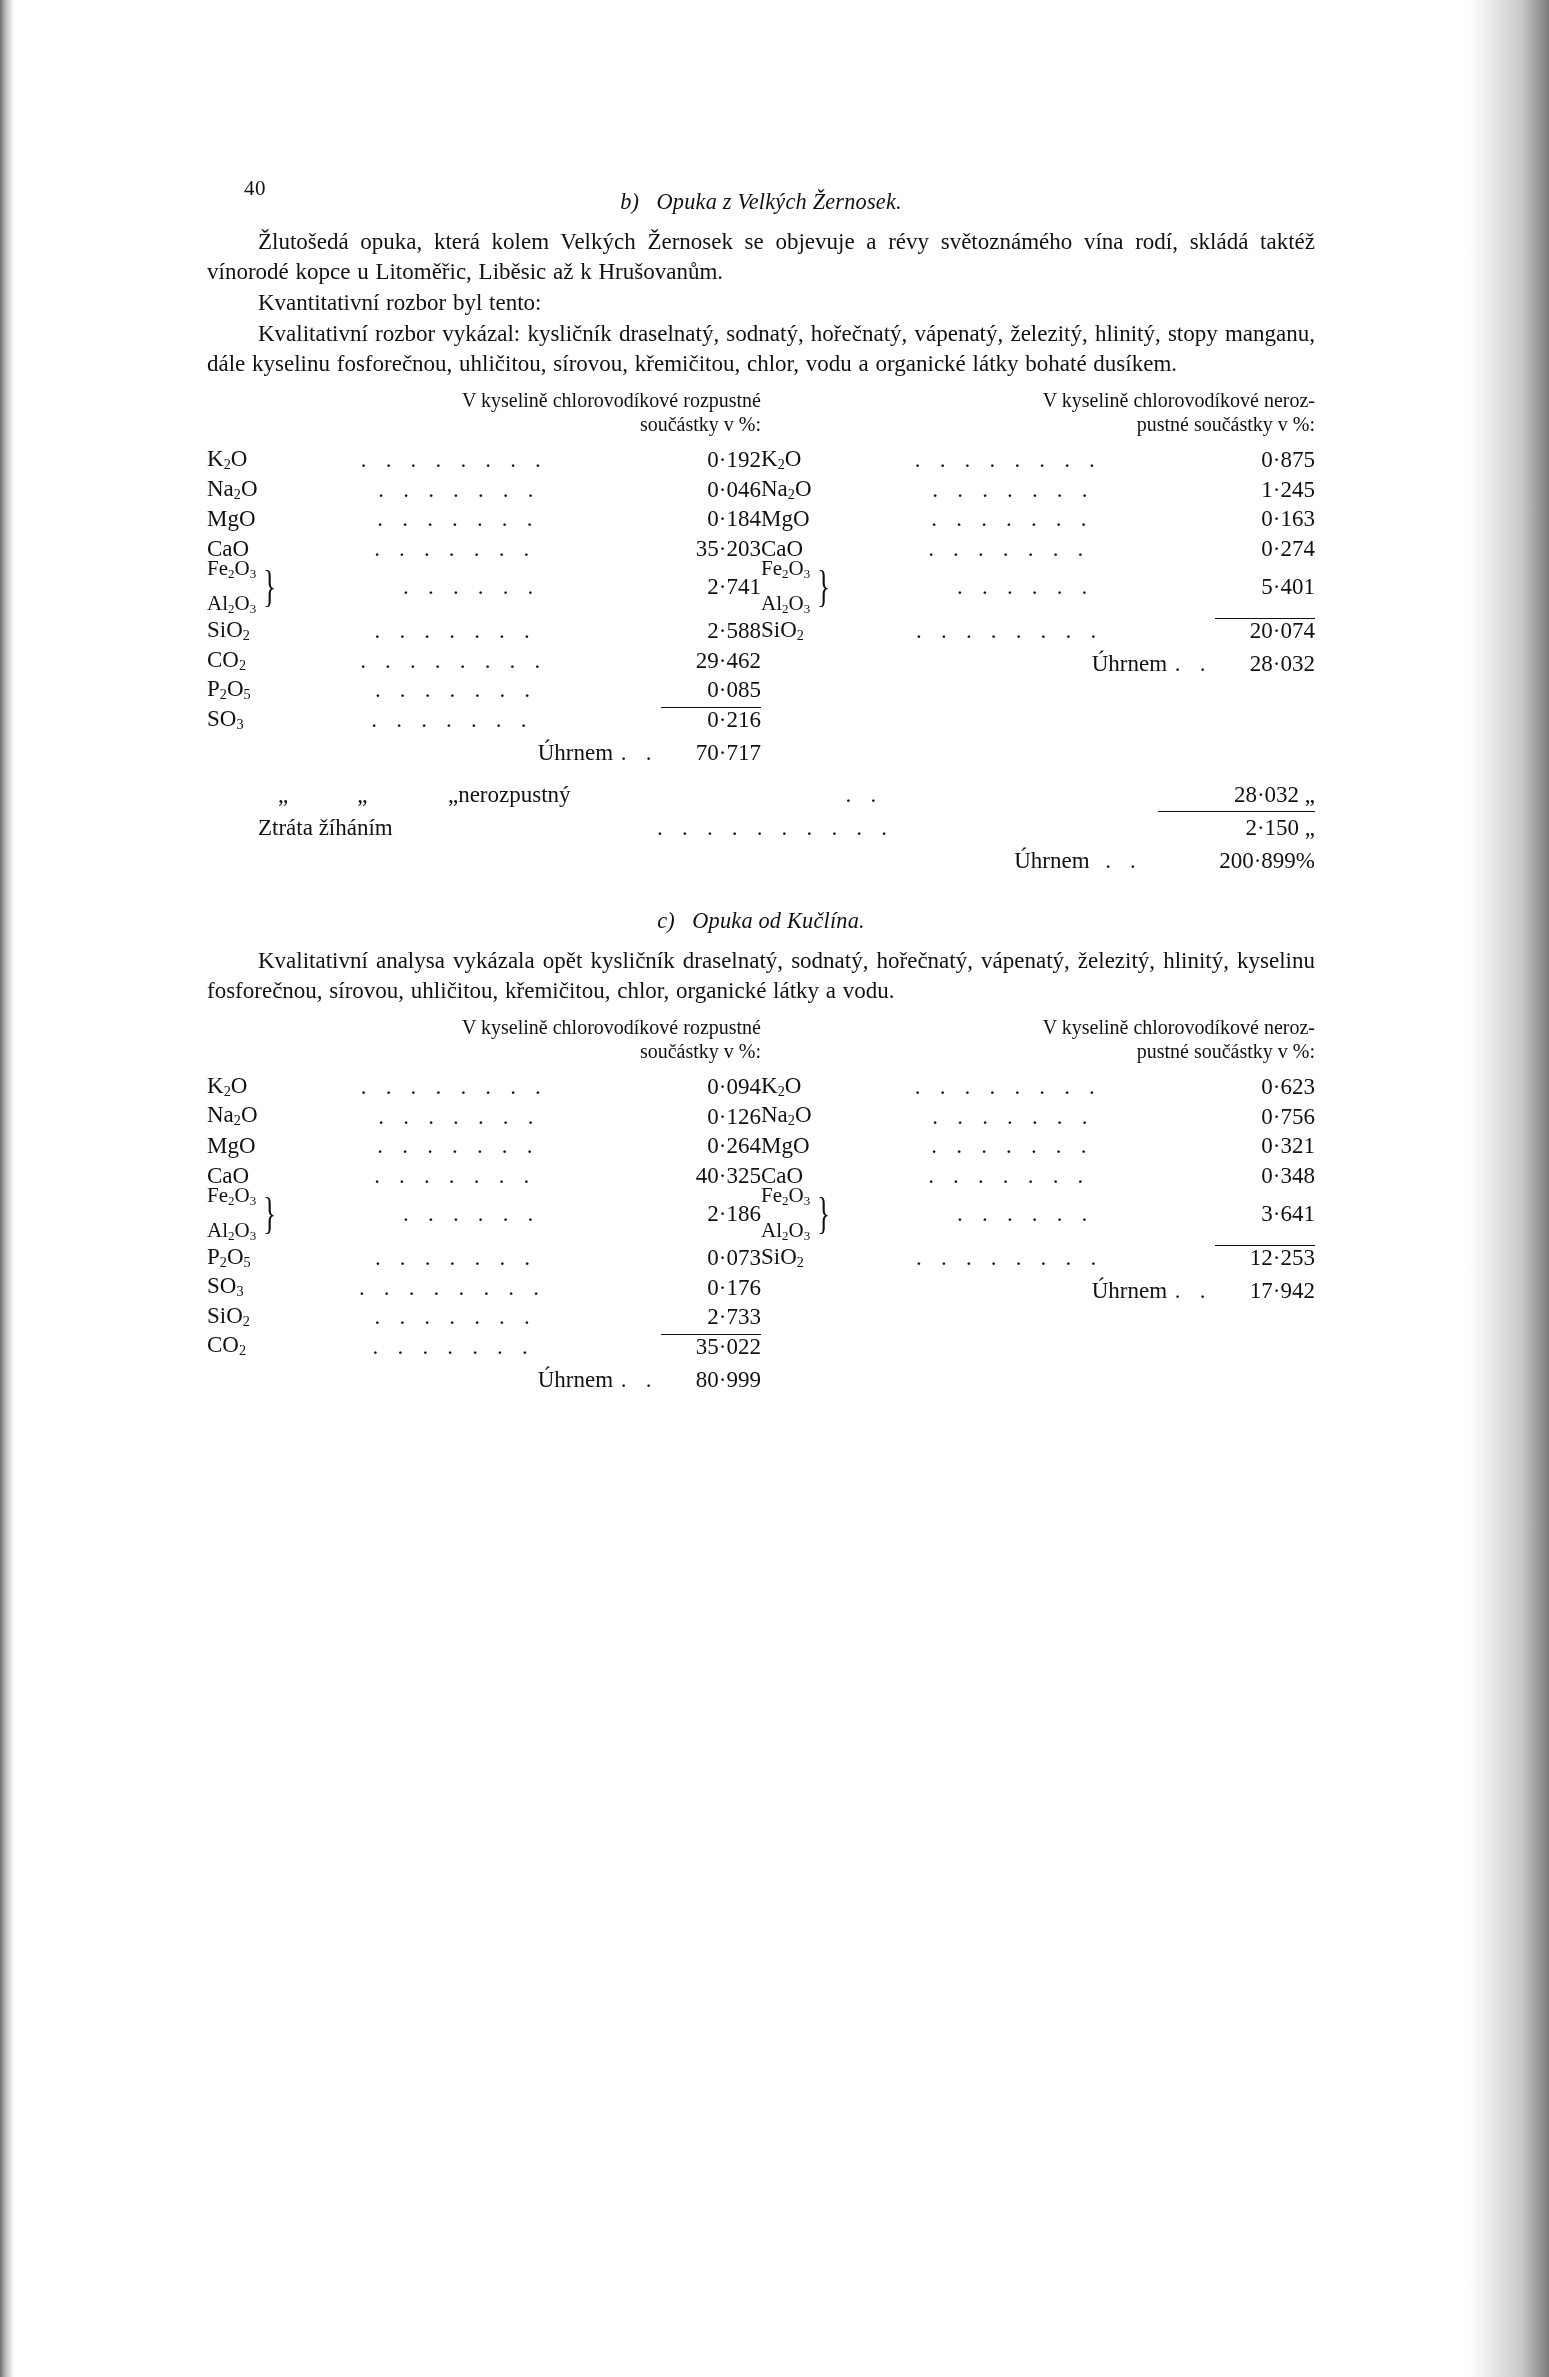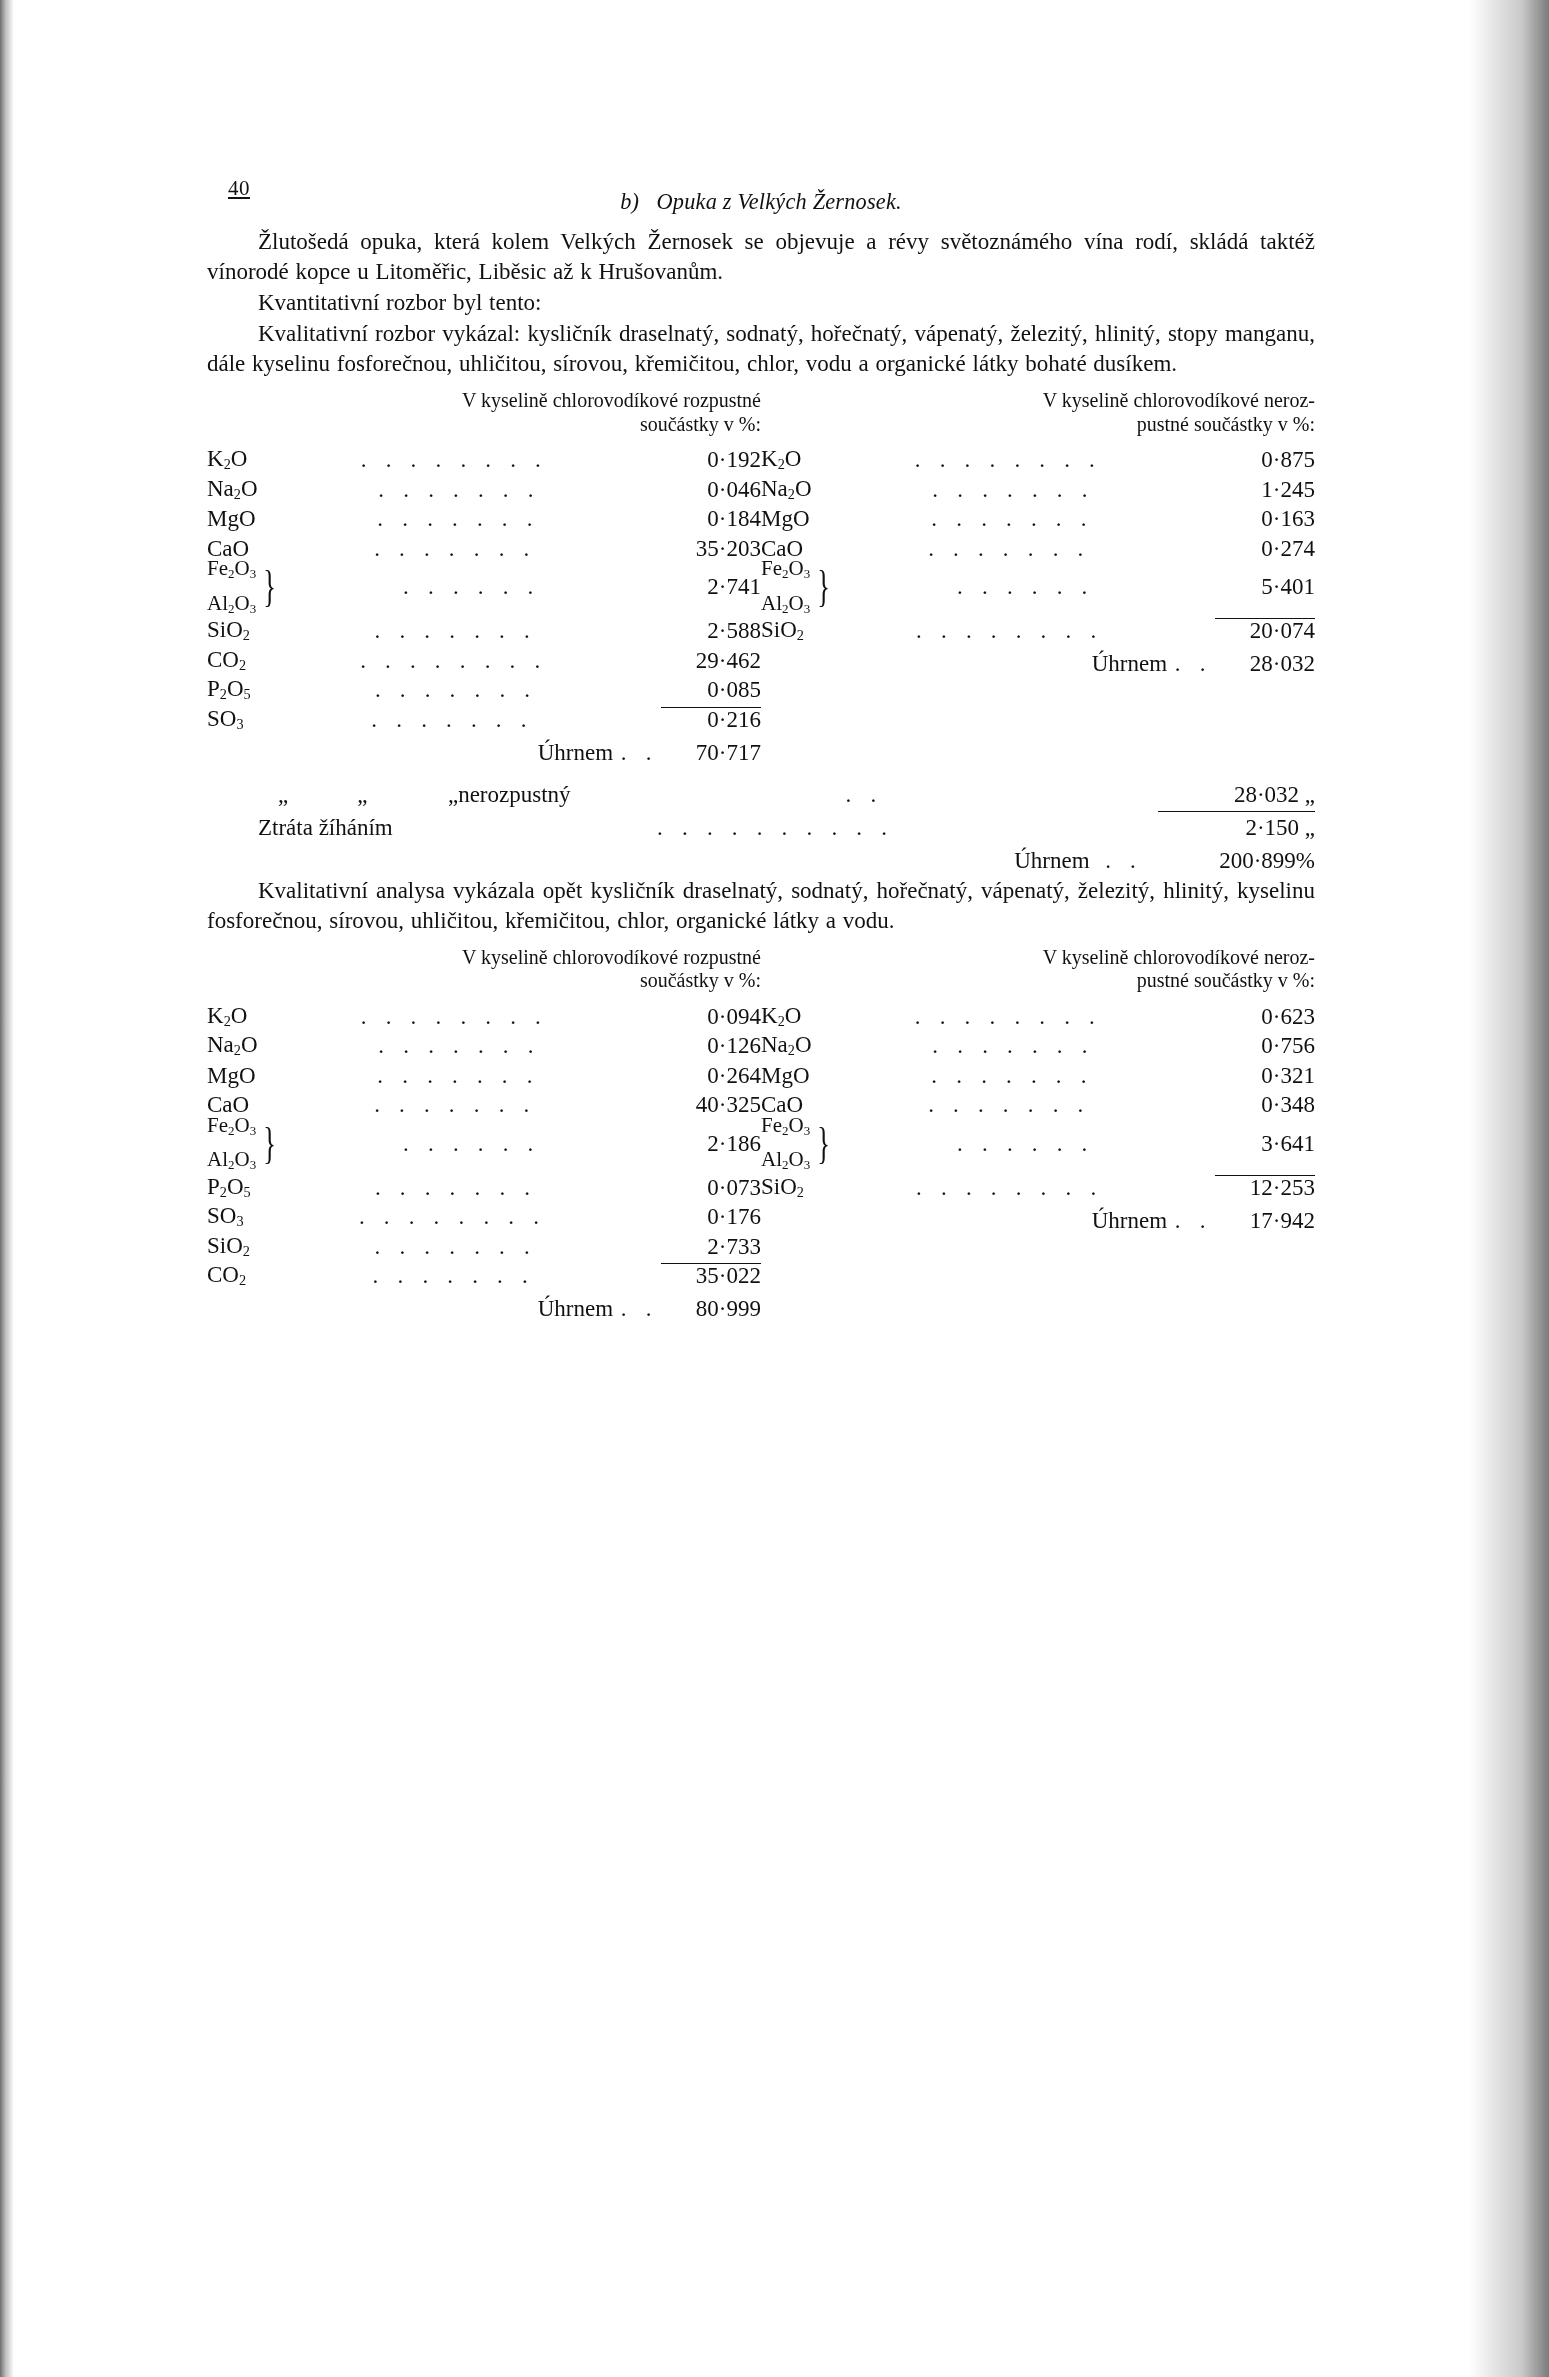--- a/index.html
+++ b/index.html
@@ -30,25 +30,24 @@
     background: linear-gradient(to left, #787878 0%, #c9c9c9 35%, #ffffff 100%);
   }
   .content {
     position: absolute;
     left: 207px;
     top: 157px;
     width: 1108px;
   }
   .folio {
     position: absolute;
-    left: 228px;
+    left: 244px;
     top: 176px;
     font-size: 21px;
     letter-spacing: 0.5px;
-    text-decoration: underline;
   }
   .section-head {
     text-align: center;
     font-style: italic;
     font-size: 22.3px;
     margin: 32px 0 12.4px 0;
     letter-spacing: 0.2px;
   }
   .section-head .lead {
     font-style: italic;
@@ -353,20 +352,25 @@
         <span class="val ruled-top">2·150 „</span>
       </div>
       <div class="line" style="justify-content:flex-end">
         <span style="flex:1"></span>
         <span class="mid">Úhrnem</span>
         <span class="dots" style="flex:0 0 57px">. .</span>
         <span class="val">200·899%</span>
       </div>
     </div>
 
+    <div class="section-head">
+      <span class="lead">c)</span>
+      &nbsp;
+      <span>Opuka od Kučlína.</span>
+    </div>
 
     <p class="body">Kvalitativní analysa vykázala opět kysličník draselnatý, sodnatý, hořečnatý, vápenatý, železitý, hlinitý, kyselinu fosforečnou, sírovou, uhličitou, křemičitou, chlor, organické látky a vodu.</p>
 
     <div class="tables">
 
       <div class="col col-left">
         <div class="col-title">
           <span>V kyselině chlorovodíkové rozpustné</span>
           <span class="l2">součástky v %:</span>
         </div>

